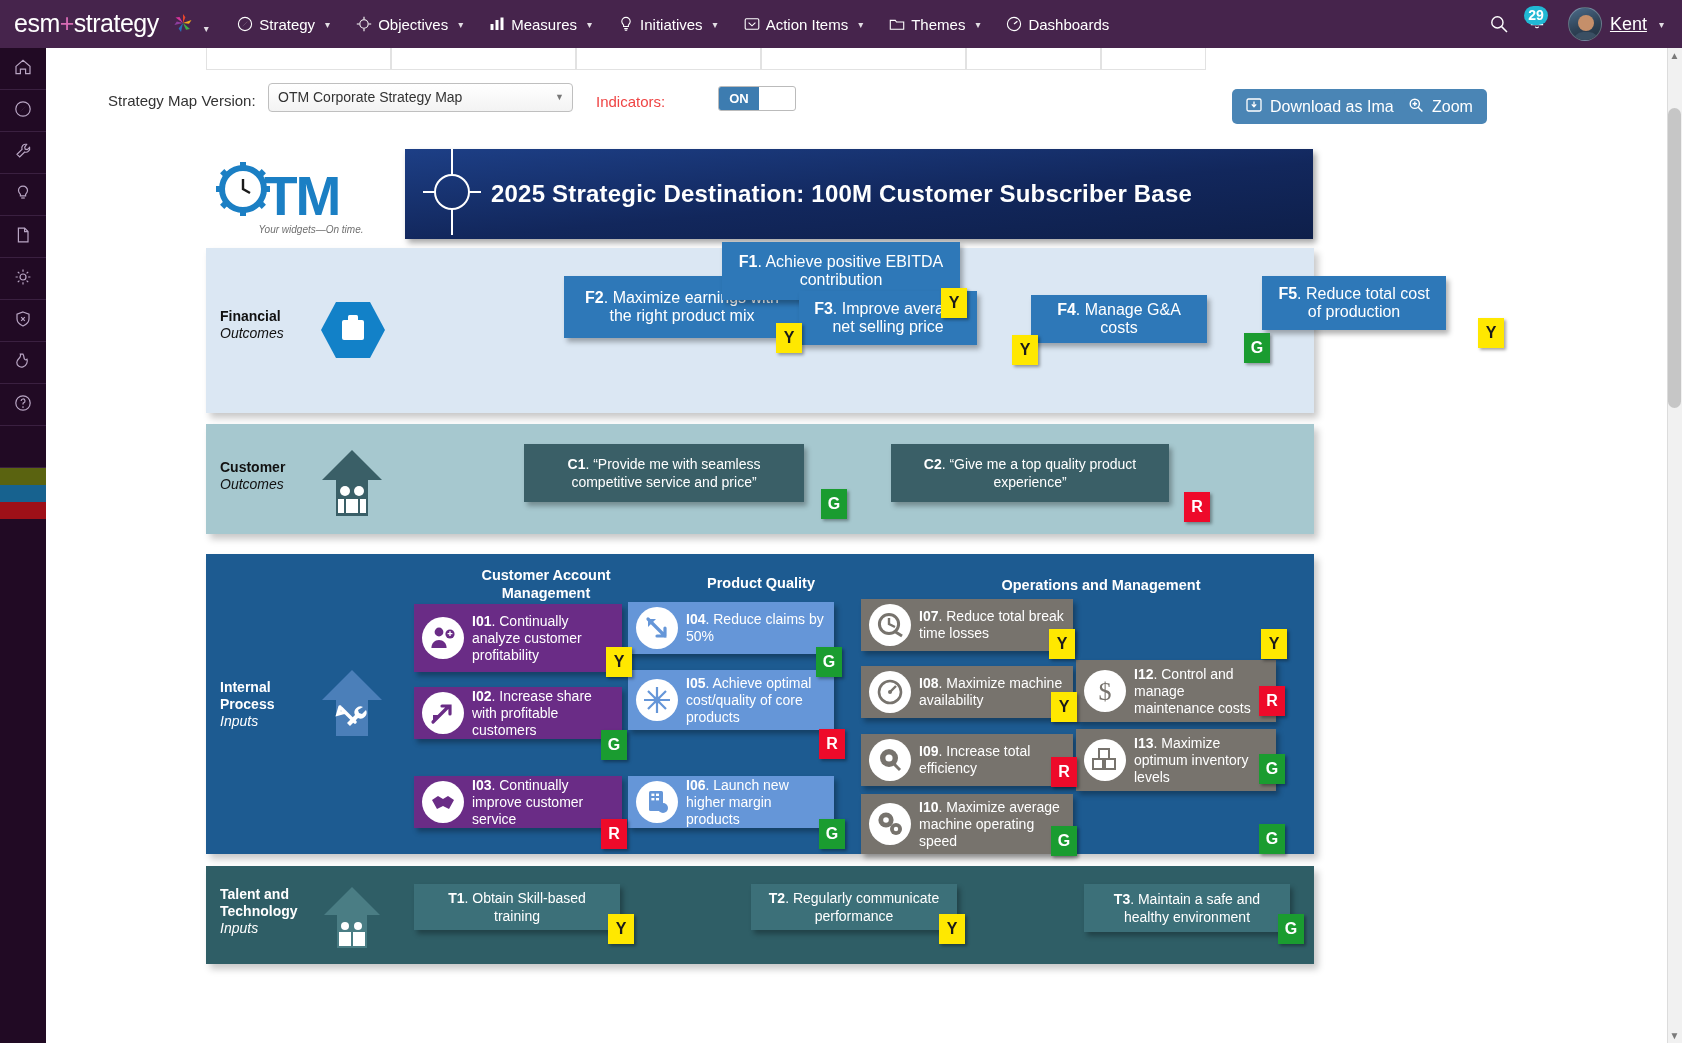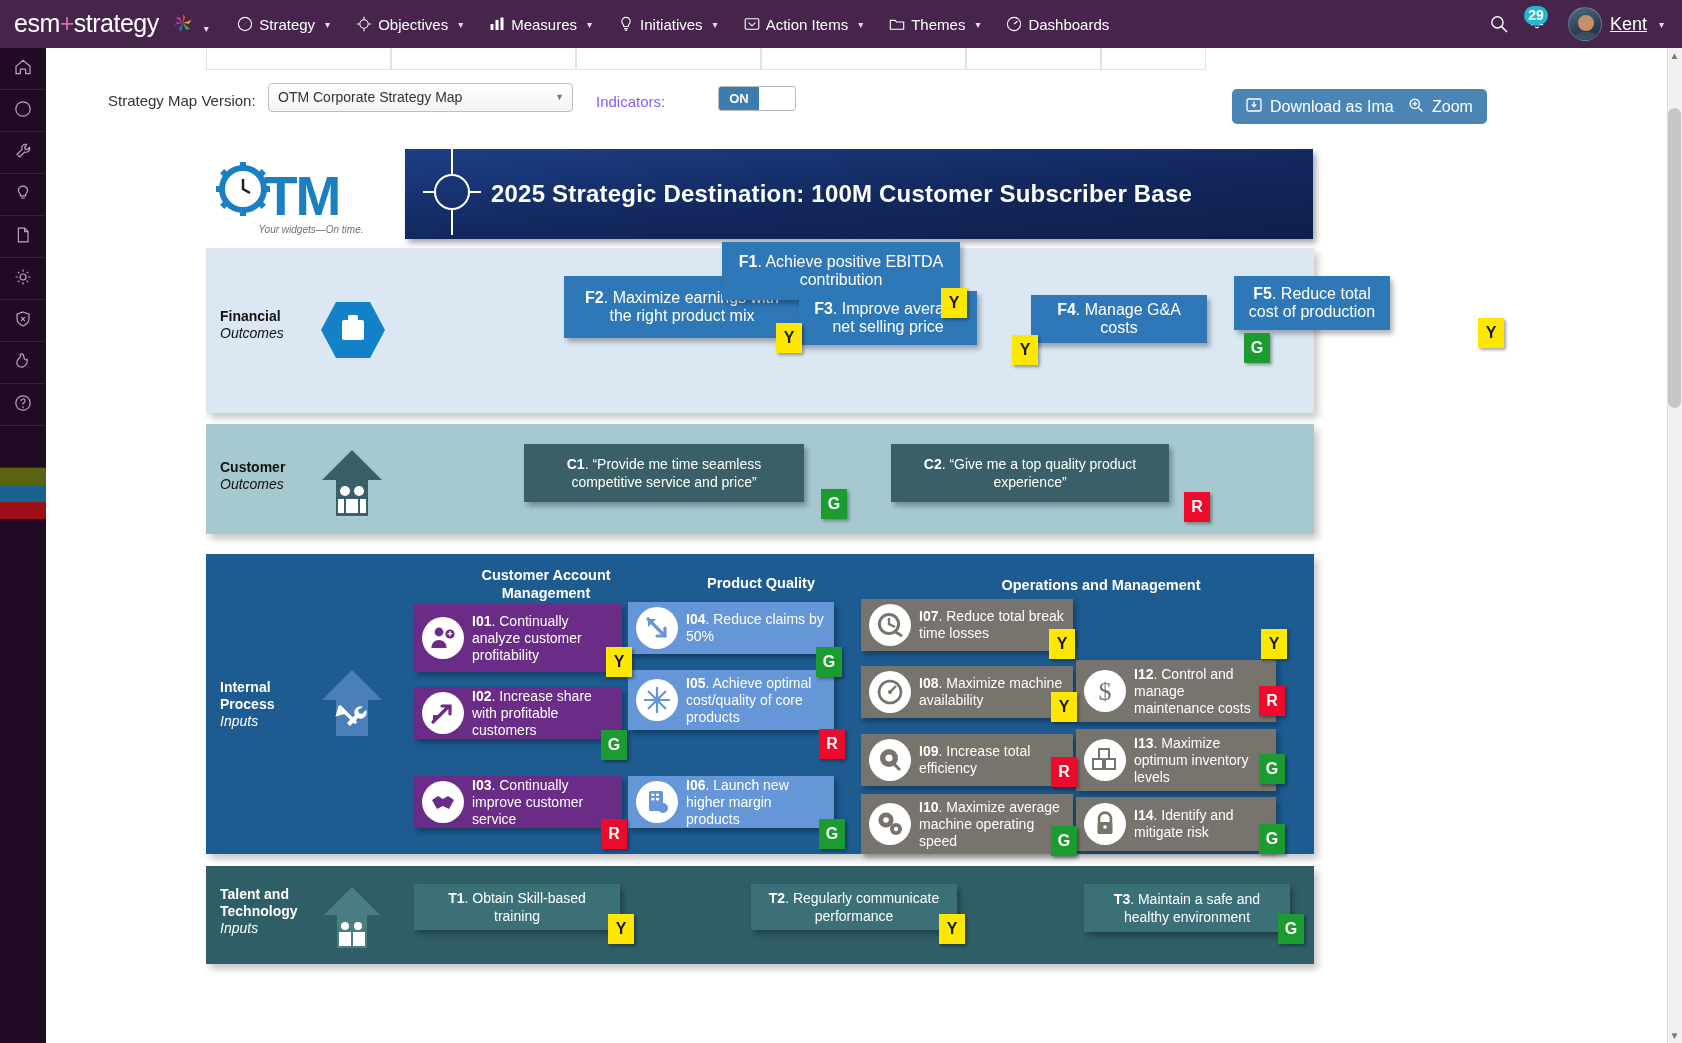--- a/index.html
+++ b/index.html
@@ -112,21 +112,21 @@
   }
   #sm-version-select {
     position:absolute; left:222px; top:5px; width:305px; height:29px;
     border:1px solid #bfbfbf; border-radius:4px;
     background: linear-gradient(#ffffff,#f3f3f3);
     font-size:14px; color:#333; line-height:27px; padding-left:9px;
   }
   #sm-version-select .caret {
     position:absolute; right:8px; top:0; font-size:9px; color:#777;
   }
-  #indicators-label { position:absolute; left:550px; top:15px; font-size:15px; color:#8b5cf6; }
+  #indicators-label { position:absolute; left:550px; top:15px; font-size:15px; color:#ef4444; }
   #indicators-toggle {
     position:absolute; left:672px; top:8px; width:78px; height:25px;
     border:1px solid #bbb; border-radius:3px; background:#fff; overflow:hidden;
     cursor:pointer; display:flex;
   }
   #indicators-on {
     width:40px; height:100%; background:#3d7cb0; color:#fff;
     font-size:13px; font-weight:bold; display:flex; align-items:center; justify-content:center;
   }
   .btn-blue {
@@ -508,21 +508,21 @@
       <div class="node fin" style="left:593px; top:43px; width:178px; height:54px">
         <span><b>F3</b>. <span>Improve average net selling price</span></span>
       </div>
       <div class="ind Y" style="left:806px; top:87px">Y</div>
 
       <div class="node fin" style="left:825px; top:47px; width:176px; height:48px">
         <span><b>F4</b>. <span>Manage G&amp;A costs</span></span>
       </div>
       <div class="ind G" style="left:1038px; top:85px">G</div>
 
-      <div class="node fin" style="left:1028px; top:28px; width:156px; height:54px">
+      <div class="node fin" style="left:1056px; top:28px; width:184px; height:54px">
         <span><b>F5</b>. <span>Reduce total cost of production</span></span>
       </div>
       <div class="ind Y" style="left:1272px; top:70px">Y</div>
     </div>
 
     <div class="band" id="band-customer">
       <div class="band-label" style="top:35px">
         <b>Customer</b>
         <i>Outcomes</i>
       </div>
@@ -530,21 +530,21 @@
         <svg width="72" height="72" viewBox="0 0 72 72">
           <path d="M36 4 L66 34 H52 V70 H20 V34 H6 Z" fill="#3a5f67"></path>
           <circle cx="29" cy="45" r="5" fill="#fff"></circle>
             <circle cx="43" cy="45" r="5" fill="#fff"></circle>
           <path d="M22 53h14v14H22z M36 53h14v14H36z" fill="#fff"></path>
           <path d="M29 53v14 M43 53v14" stroke="#3a5f67" stroke-width="2"></path>
         </svg>
       </div>
 
       <div class="node cust" style="left:318px; top:20px; width:280px; height:58px">
-        <span><b>C1</b>. <span>“Provide me time seamless competitive service and price”</span></span>
+        <span><b>C1</b>. <span>“Provide me with seamless competitive service and price”</span></span>
       </div>
       <div class="ind G" style="left:615px; top:65px">G</div>
 
       <div class="node cust" style="left:685px; top:20px; width:278px; height:58px">
         <span><b>C2</b>. <span>“Give me a top quality product experience”</span></span>
       </div>
       <div class="ind R" style="left:978px; top:68px">R</div>
     </div>
 
     <div class="band" id="band-internal">
@@ -706,30 +706,20 @@
           <svg width="30" height="30" viewBox="0 0 30 30">
               <rect x="3" y="14" width="10" height="10" fill="none" stroke="#77736d" stroke-width="2"></rect>
               <rect x="15" y="14" width="10" height="10" fill="none" stroke="#77736d" stroke-width="2"></rect>
               <rect x="9" y="4" width="10" height="10" fill="none" stroke="#77736d" stroke-width="2"></rect>
             </svg>
         </span>
         <span><b>I13</b>. <span>Maximize optimum inventory levels</span></span>
       </div>
       <div class="ind G" style="left:1053px; top:200px">G</div>
 
-      <div class="node gray icon-node" style="left:870px; top:243px; width:200px; height:54px">
-        <span class="node-circle">
-          <svg width="30" height="30" viewBox="0 0 30 30">
-              <path d="M9 13V9.6a6 6 0 0 1 12 0V13" fill="none" stroke="#77736d" stroke-width="2.6"></path>
-              <rect x="7.5" y="13" width="15" height="12" rx="1.6" fill="#77736d"></rect>
-              <circle cx="15" cy="18" r="1.8" fill="#fff"></circle>
-            </svg>
-        </span>
-        <span><b>I14</b>. <span>Identify and mitigate risk</span></span>
-      </div>
       <div class="ind G" style="left:1053px; top:270px">G</div>
     </div>
 
     <div class="band" id="band-talent">
       <div class="band-label light" style="top:20px">
         <b>Talent and</b>
         <b>Technology</b>
         <i>Inputs</i>
       </div>
       <div class="band-icon" style="left:112px; top:18px">

